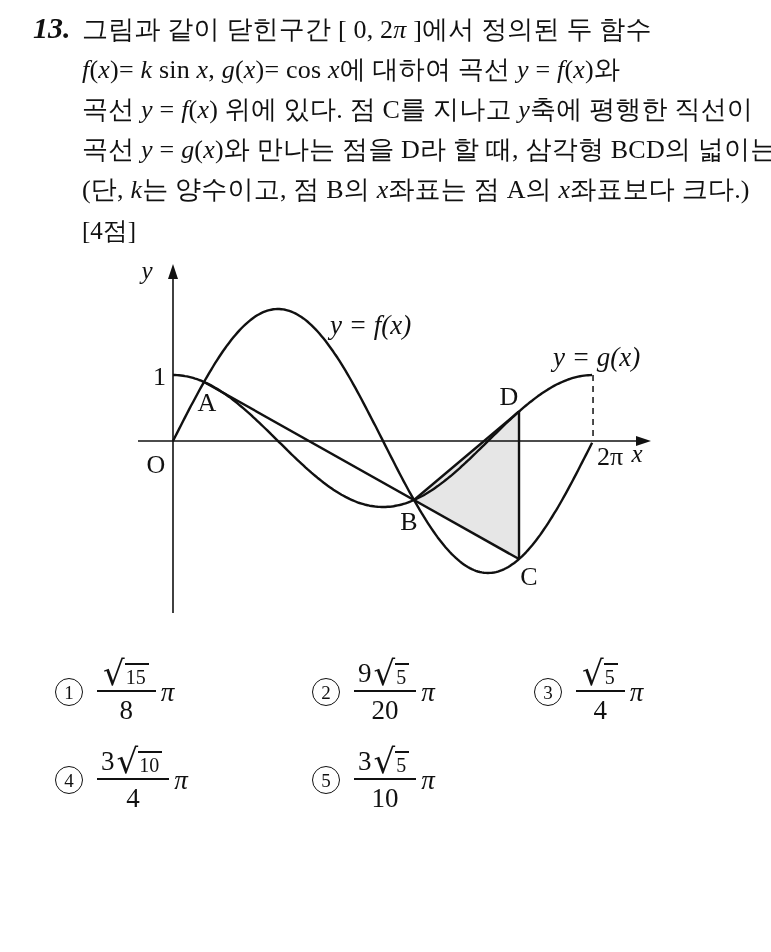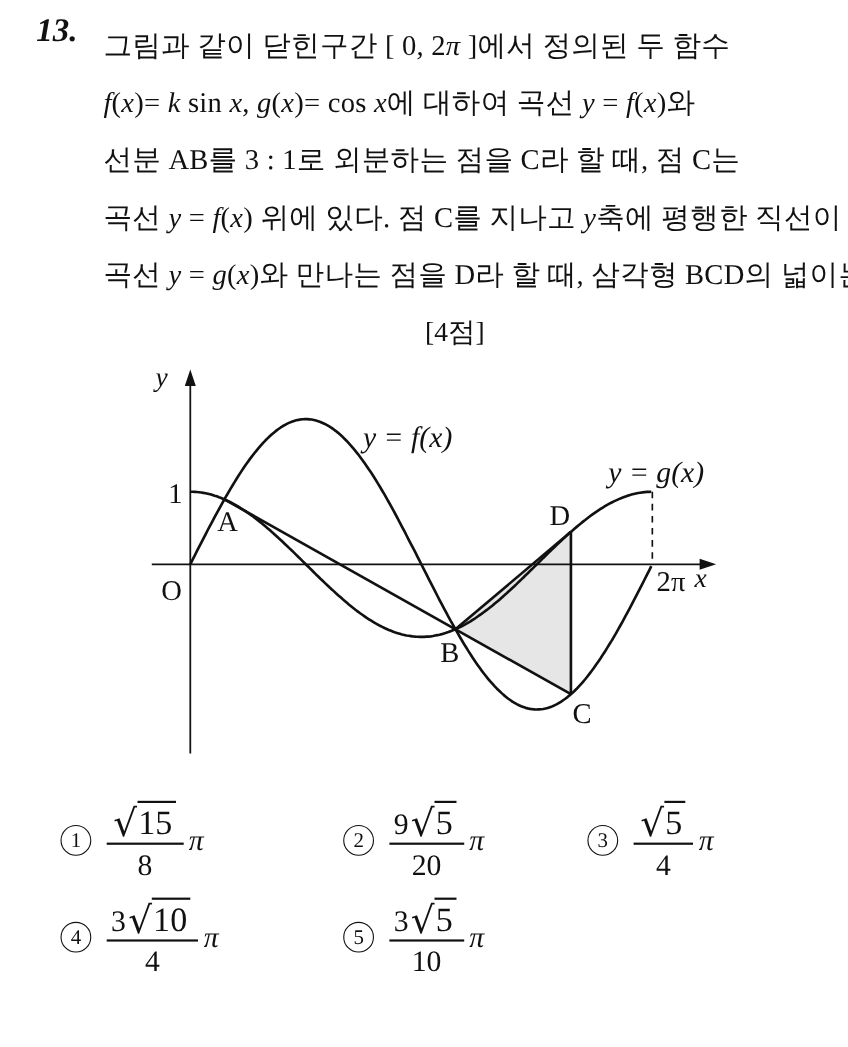--- a/index.html
+++ b/index.html
@@ -3,56 +3,56 @@
 <meta charset="utf-8">
 <style>
   html,body{margin:0;padding:0;background:#ffffff;}
   body{width:771px;height:952px;color:#111;font-family:"Liberation Serif","DejaVu Serif",serif;}
   .page{position:relative;width:771px;height:952px;overflow:hidden;background:#fff;}
 
   
   .problem{position:relative;padding:10px 24px 0 82px;}
   .qnum{position:absolute;left:33px;top:8px;font-family:"Liberation Serif",serif;
         font-style:italic;font-weight:700;font-size:30px;line-height:40px;}
-  p.tline{margin:12px;white-space:nowrap;font-size:26px;line-height:40px;height:40px;letter-spacing:0.2px;}
+  p.tline{margin:0;white-space:nowrap;font-size:26px;line-height:40px;height:40px;letter-spacing:0.2px;}
   .seg-k{font-family:"Liberation Serif","DejaVu Serif",serif;}
   .seg-i{font-family:"Liberation Serif","DejaVu Serif",serif;font-style:italic;}
   .seg-r{font-family:"Liberation Serif","DejaVu Serif",serif;}
-  .points-line{margin:0;text-align:center;font-size:25px;line-height:42px;height:42px;padding-right:2px;}
+  .points-line{margin:0;text-align:left;font-size:25px;line-height:42px;height:42px;padding-right:2px;}
 
   
   figure.graph{margin:0;}
   figure.graph svg{display:block;}
 
   
   .choices{display:grid;grid-template-columns:257px 222px 1fr;padding-left:55px;margin-top:24px;row-gap:16px;}
   .choice{display:flex;align-items:center;height:72px;}
   .cnum{width:26px;height:26px;border:1.6px solid #111;border-radius:50%;flex:0 0 auto;
         display:flex;align-items:center;justify-content:center;
         font-size:19px;line-height:1;margin-right:14px;}
   .frac{display:inline-flex;flex-direction:column;align-items:center;}
   .num{display:flex;align-items:flex-end;border-bottom:2px solid #111;padding:0 7px 3px 4px;}
   .coef{font-size:27px;line-height:1;padding-right:2px;}
   .sqrt{font-family:"DejaVu Serif","Liberation Serif",serif;font-size:34px;line-height:0.78;}
-  .rdc{border-top:2px solid #111;font-size:31px;line-height:1;padding:2px 3px 0 1px;}
+  .rdc{border-top:2px solid #111;font-size:20px;line-height:1;padding:2px 3px 0 1px;}
   .den{font-size:27px;line-height:1;padding-top:5px;}
   .pi{font-style:italic;font-size:27px;margin-left:5px;}
 </style>
 </head>
 <body>
 
 <div class="page">
 
   <div class="problem">
     <span class="qnum">13.</span>
     <p class="tline"><span class="seg-k">그림과 같이 닫힌구간 </span><span class="seg-r">[ 0, 2</span><span class="seg-i">π</span><span class="seg-r"> ]</span><span class="seg-k">에서 정의된 두 함수</span></p>
     <p class="tline"><span class="seg-i">f</span><span class="seg-r">(</span><span class="seg-i">x</span><span class="seg-r">)= </span><span class="seg-i">k</span><span class="seg-r"> sin </span><span class="seg-i">x</span><span class="seg-r">, </span><span class="seg-i">g</span><span class="seg-r">(</span><span class="seg-i">x</span><span class="seg-r">)= cos </span><span class="seg-i">x</span><span class="seg-k">에 대하여 곡선 </span><span class="seg-i">y</span><span class="seg-r"> = </span><span class="seg-i">f</span><span class="seg-r">(</span><span class="seg-i">x</span><span class="seg-r">)</span><span class="seg-k">와</span></p>
-    <p class="tline"><span class="seg-k">선분 </span><span class="seg-r">AB</span><span class="seg-k">를 </span><span class="seg-r">3 : 1</span><span class="seg-k">로 외분하는 점을 </span><span class="seg-r">C</span><span class="seg-k">라 할 때, 점 </span><span class="seg-r">C</span><span class="seg-k">는</span></p>
     <p class="tline"><span class="seg-k">곡선 </span><span class="seg-i">y</span><span class="seg-r"> = </span><span class="seg-i">f</span><span class="seg-r">(</span><span class="seg-i">x</span><span class="seg-r">)</span><span class="seg-k"> 위에 있다. 점 </span><span class="seg-r">C</span><span class="seg-k">를 지나고 </span><span class="seg-i">y</span><span class="seg-k">축에 평행한 직선이</span></p>
     <p class="tline"><span class="seg-k">곡선 </span><span class="seg-i">y</span><span class="seg-r"> = </span><span class="seg-i">g</span><span class="seg-r">(</span><span class="seg-i">x</span><span class="seg-r">)</span><span class="seg-k">와 만나는 점을 </span><span class="seg-r">D</span><span class="seg-k">라 할 때, 삼각형 </span><span class="seg-r">BCD</span><span class="seg-k">의 넓이는?</span></p>
+    <p class="tline"><span class="seg-k">(단, </span><span class="seg-i">k</span><span class="seg-k">는 양수이고, 점 </span><span class="seg-r">B</span><span class="seg-k">의 </span><span class="seg-i">x</span><span class="seg-k">좌표는 점 </span><span class="seg-r">A</span><span class="seg-k">의 </span><span class="seg-i">x</span><span class="seg-k">좌표보다 크다.)</span></p>
     <p class="points-line">[4점]</p>
   </div>
 
   <figure class="graph">
     <svg width="771" height="380" viewBox="0 330 771 380" xmlns="http://www.w3.org/2000/svg">
         <polygon points="414.0,578.0 519.0,489.5 519.0,637.1" fill="#e6e6e6"></polygon>
         <line x1="138" y1="519" x2="643" y2="519" stroke="#111111" stroke-width="1.6"></line>
         <polygon points="651,519 636,514 636,524" fill="#111111"></polygon>
         <line x1="173" y1="691" x2="173" y2="353" stroke="#111111" stroke-width="1.6"></line>
         <polygon points="173,342 168,357 178,357" fill="#111111"></polygon>

